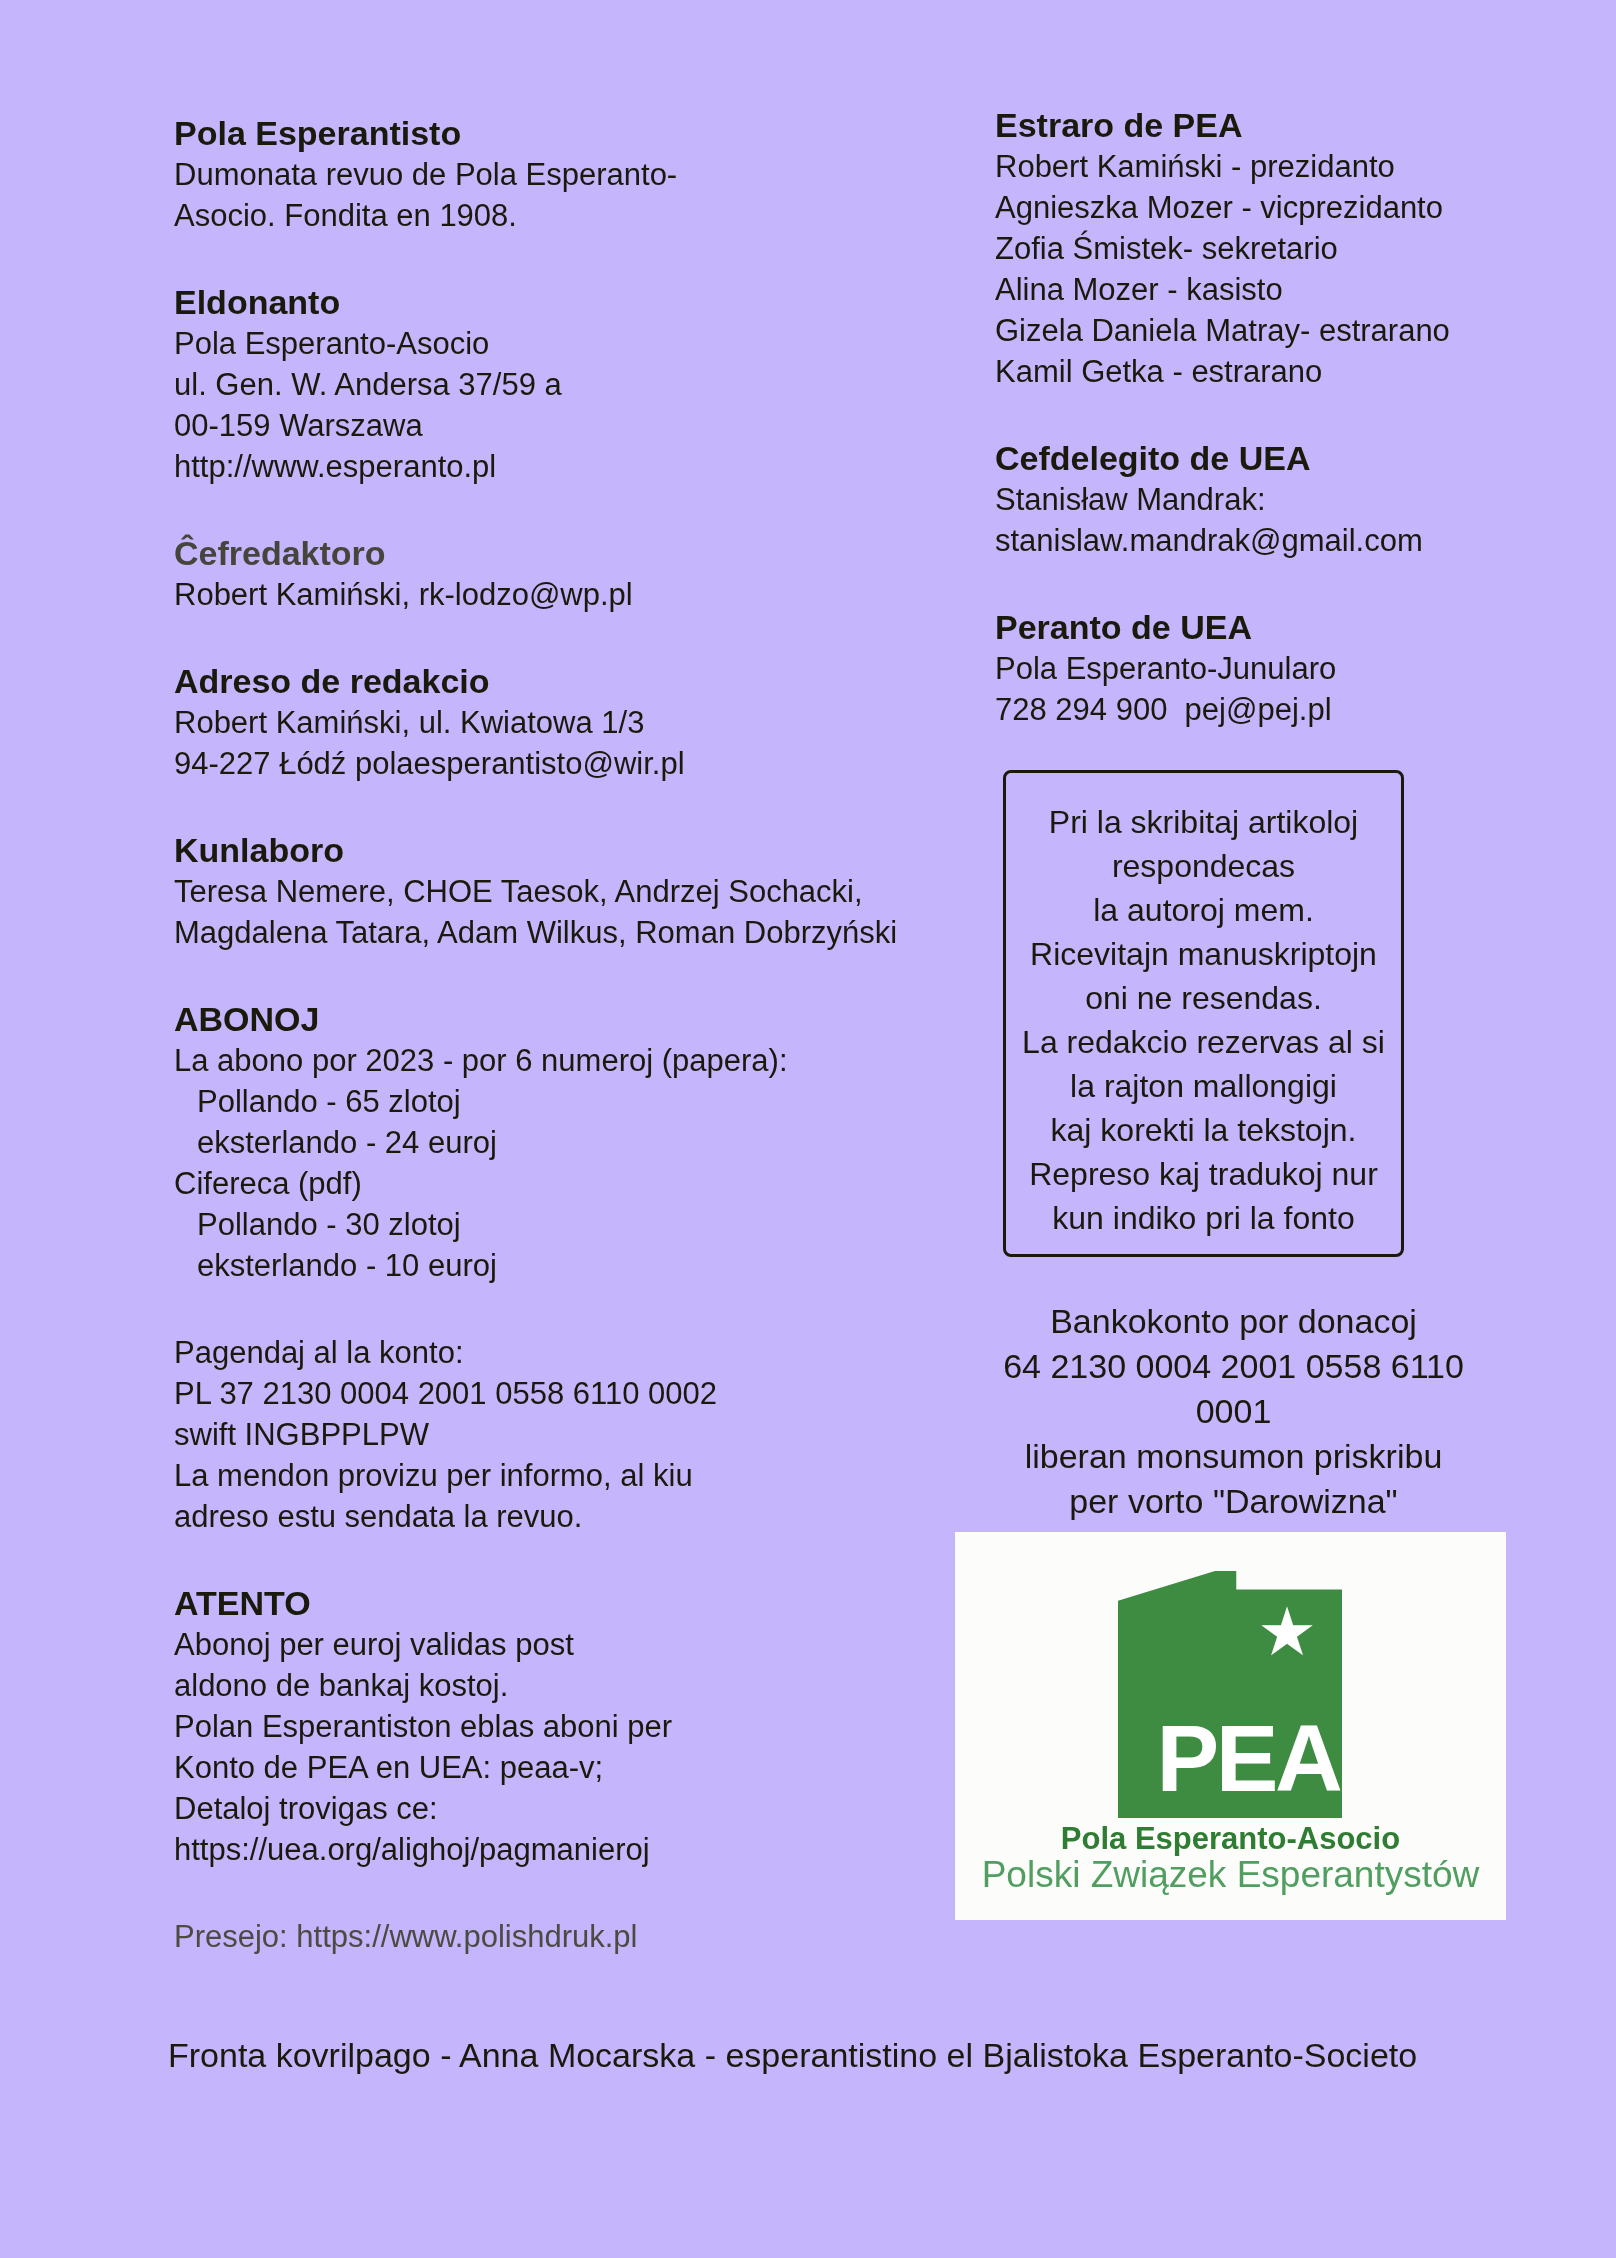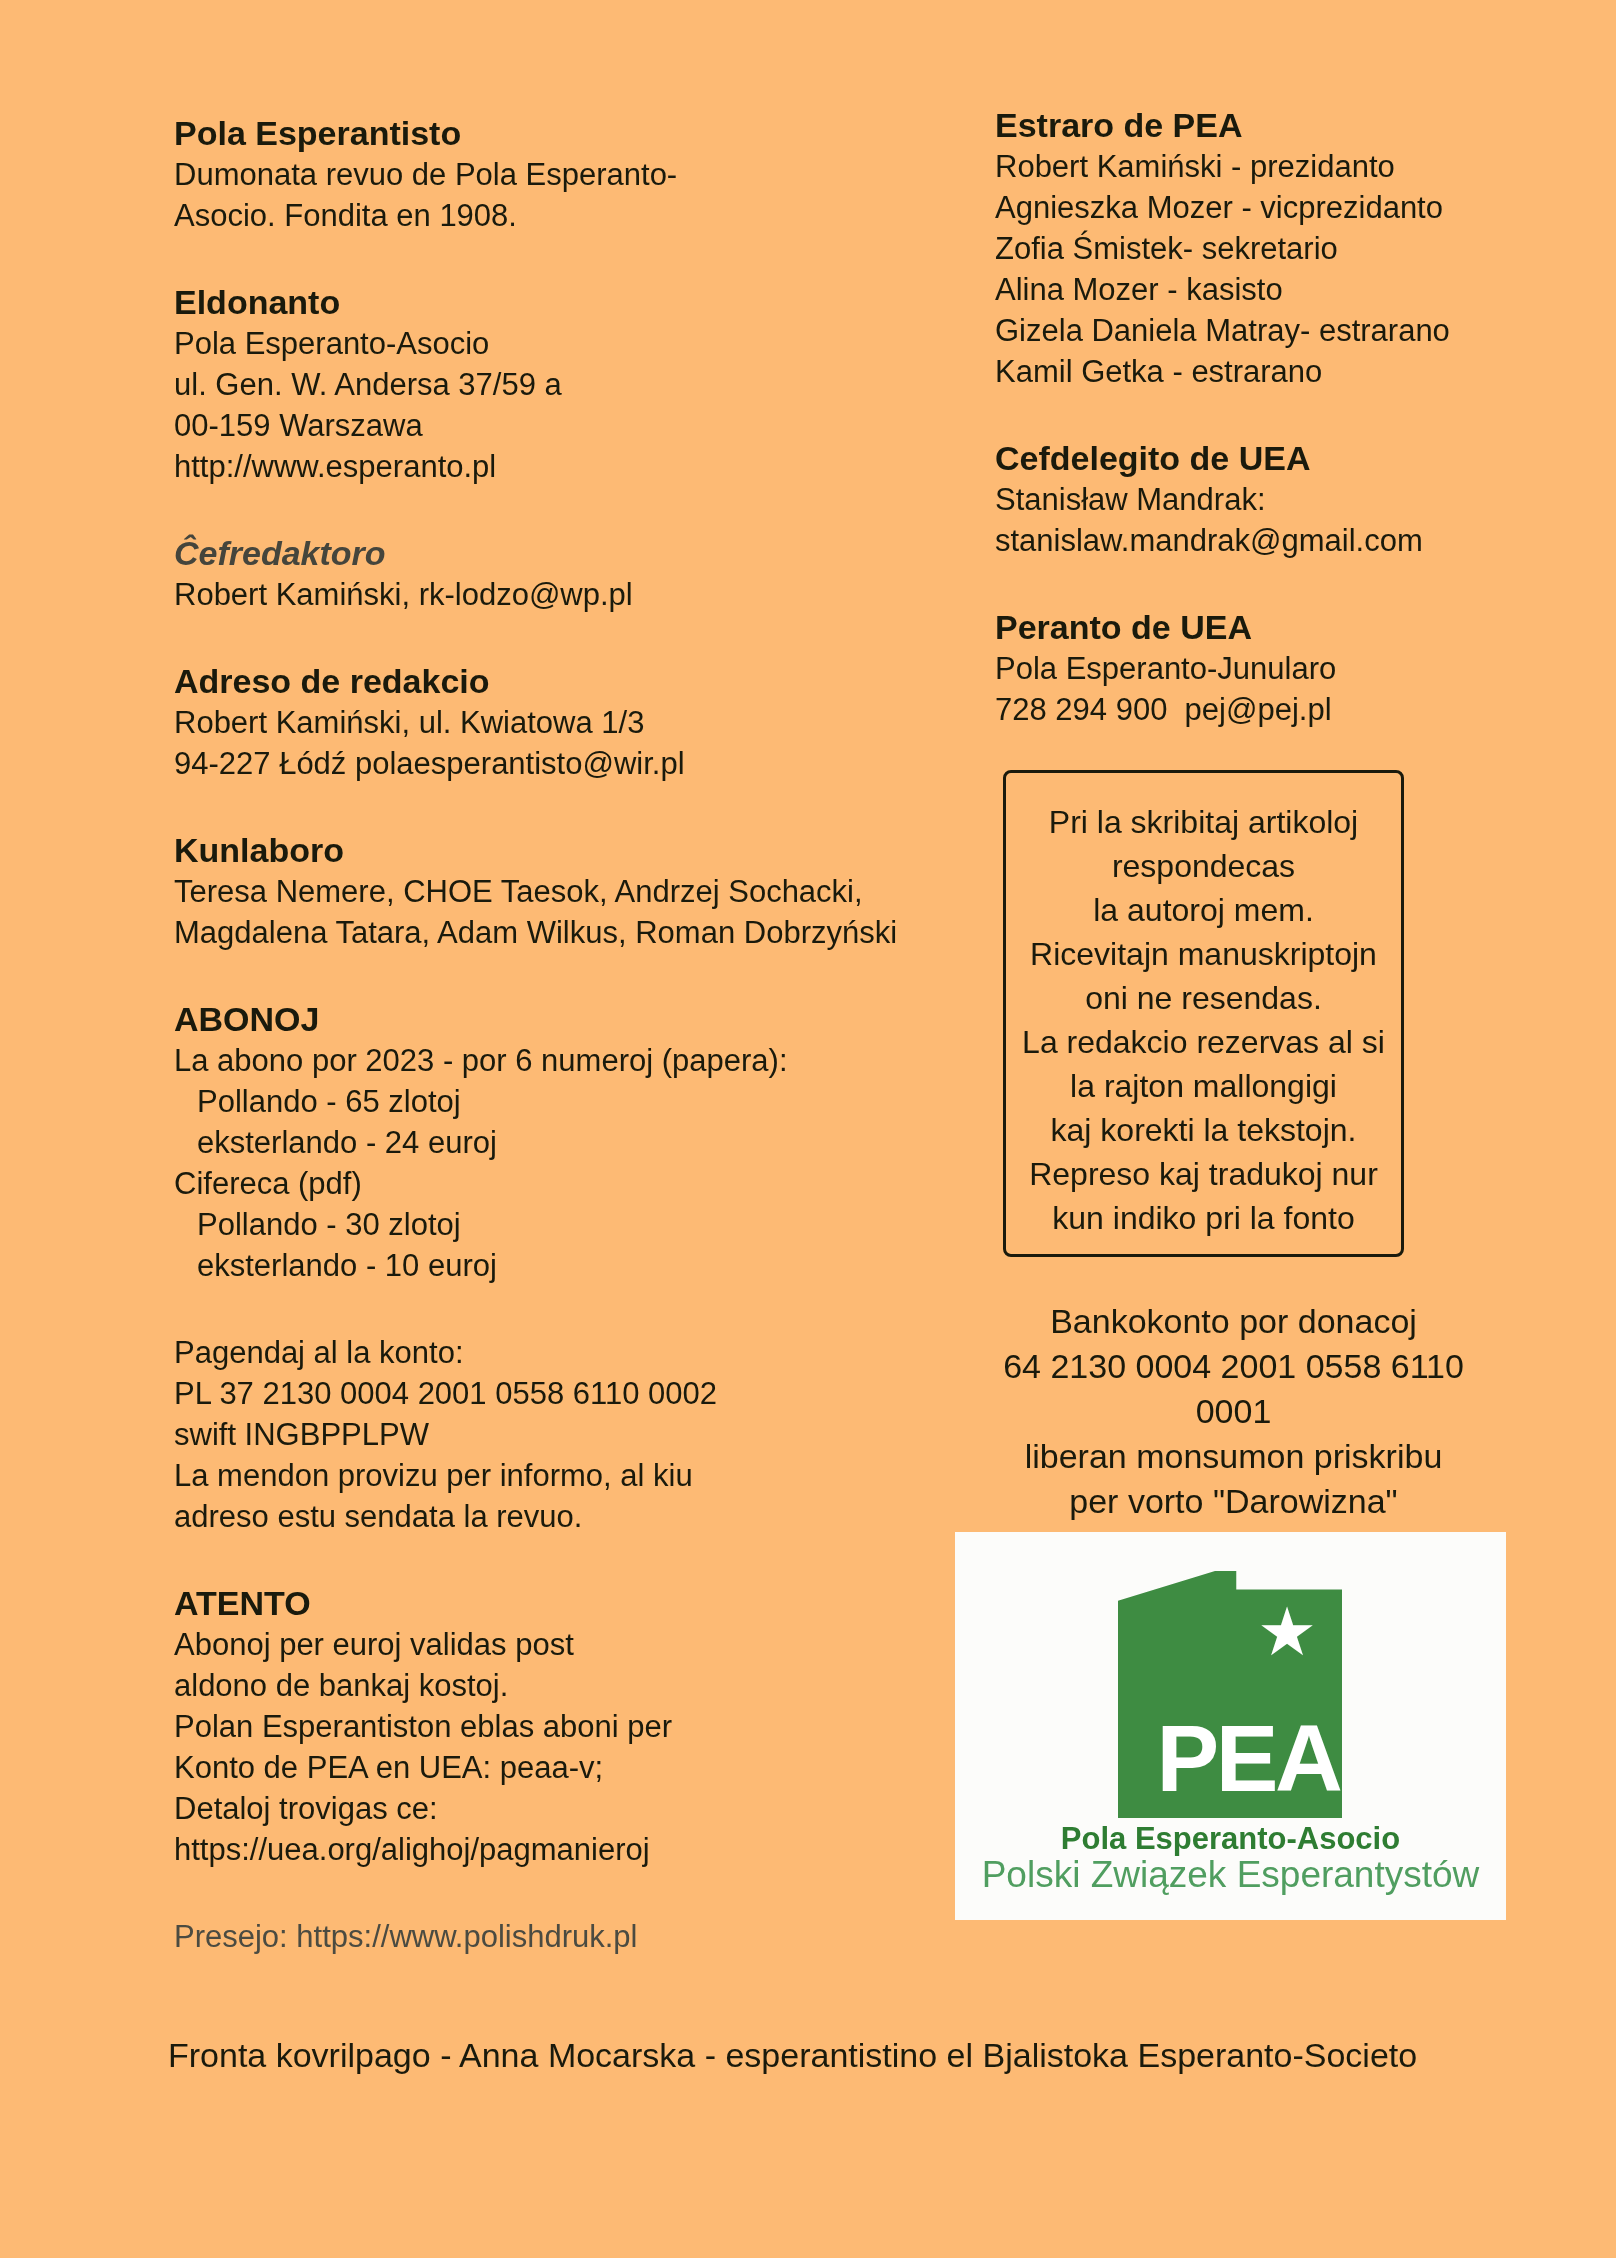--- a/index.html
+++ b/index.html
@@ -1,28 +1,28 @@
 <!DOCTYPE html>
 <html style="font-size:14px"><head>
 <meta charset="utf-8">
 <style>
   html,body{margin:0;padding:0;background:#6f6612;}
   .page{
     position:relative;width:1616px;height:2258px;overflow:hidden;
-    background:#fdba74;color:#1a1a0c;
+    background:#c4b5fd;color:#1a1a0c;
     font-family:"Liberation Sans","DejaVu Sans",sans-serif;
   }
   .col{position:absolute;font-size:31px;line-height:41px;}
   .col p, .col h3{margin:0;white-space:pre-wrap;}
   .col h3{font-size:34px;font-weight:bold;}
   .left-col{left:174px;top:113px;width:794px;}
   .right-col{left:995px;top:105px;width:565px;}
   .sec{margin-bottom:46px;}
   .ind{padding-left:23px;}
-  .gray-h{color:#45453c;font-style:italic;}
+  .gray-h{color:#45453c;}
   .presejo{margin-top:92px;color:#4b4b41;}
   .notice-box{
     position:absolute;left:1003px;top:770px;width:401px;height:487px;
     box-sizing:border-box;border:3.5px solid #1a1a0c;border-radius:8px;
     padding-top:26.5px;text-align:center;font-size:32px;line-height:44px;
   }
   .notice-box p{margin:0;white-space:pre-wrap;}
   .donation{
     position:absolute;left:969px;top:1299px;width:529px;
     text-align:center;font-size:34px;line-height:45px;

